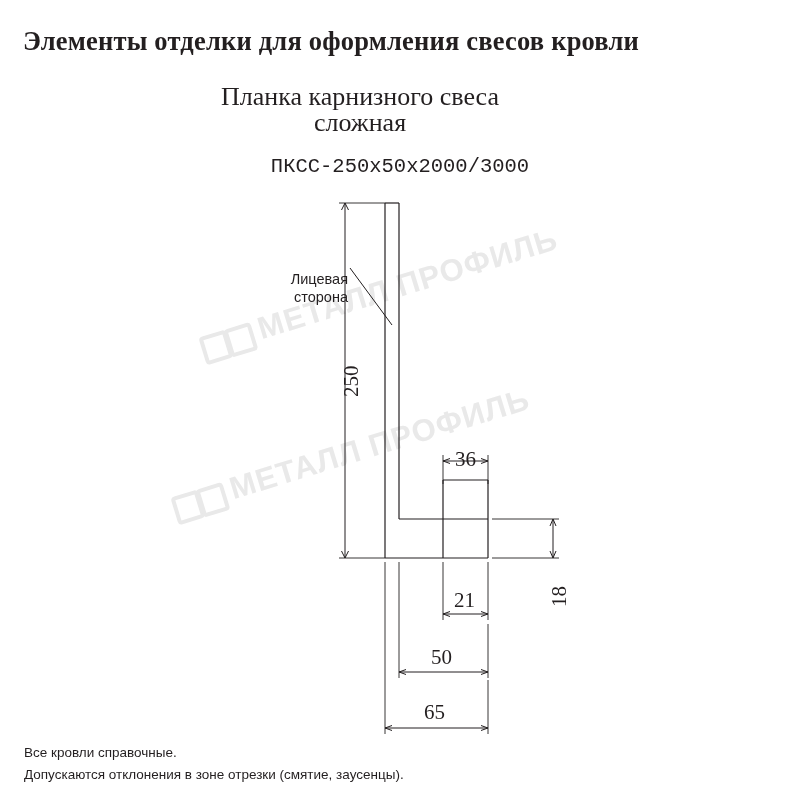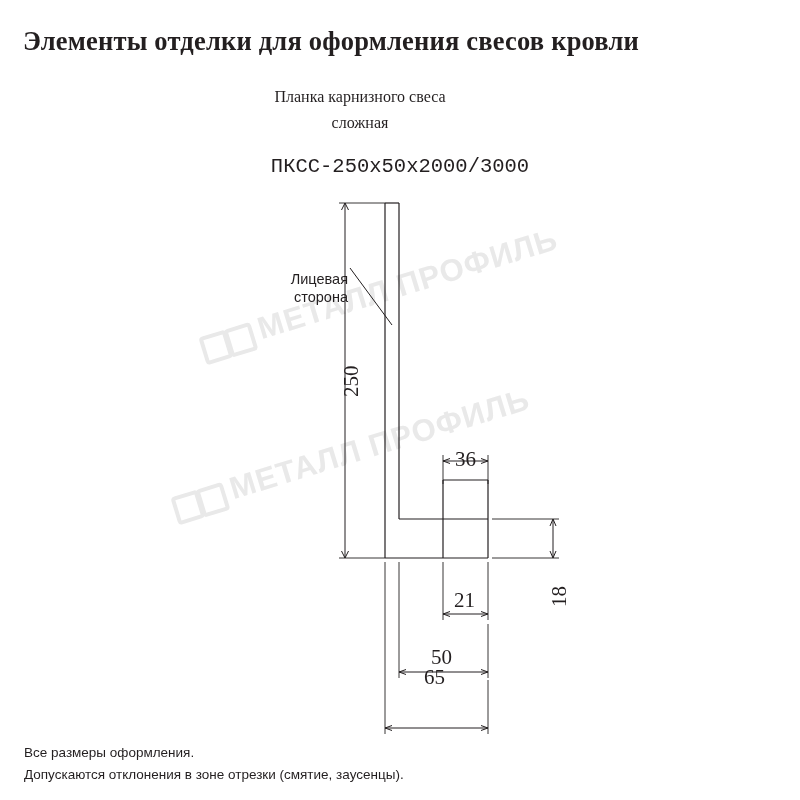--- a/index.html
+++ b/index.html
@@ -32,21 +32,21 @@
     font-weight: bold;
     letter-spacing: 0.2px;
     white-space: nowrap;
   }
   .subtitle {
     position: absolute;
     left: 0;
     top: 84px;
     width: 720px;
     text-align: center;
-    font-size: 16px;
+    font-size: 26px;
     line-height: 26px;
   }
   .code {
     position: absolute;
     left: 0;
     top: 155px;
     width: 800px;
     text-align: center;
     font-size: 20.5px;
     font-family: Liberation Mono, monospace;
@@ -216,25 +216,25 @@
 
       <path d="M 350 268 L 392 325" stroke-width="1"></path>
     </g>
   </svg>
 
   <div class="dim-label vert" style="left:339px; top:397px;">250</div>
   <div class="dim-label" style="left:455px; top:447px;text-align:right;">36</div>
   <div class="dim-label" style="left:454px; top:588px;">21</div>
   <div class="dim-label vert" style="left:547px; top:607px;">18</div>
   <div class="dim-label" style="left:431px; top:645px;text-align:right;">50</div>
-  <div class="dim-label" style="left:424px; top:665px;">65</div>
+  <div class="dim-label" style="left:424px; top:700px;">65</div>
 
   <div class="leader-text" style="left:238px; top:238px; width:110px;">
     <div>Лицевая</div>
     <div>сторона</div>
   </div>
 
   <div class="notes">
-    <div>Все размеры оформления.</div>
+    <div>Все кровли справочные.</div>
     <div>Допускаются отклонения в зоне отрезки (смятие, заусенцы).</div>
   </div>
 
 </div>
 
 </body></html>

